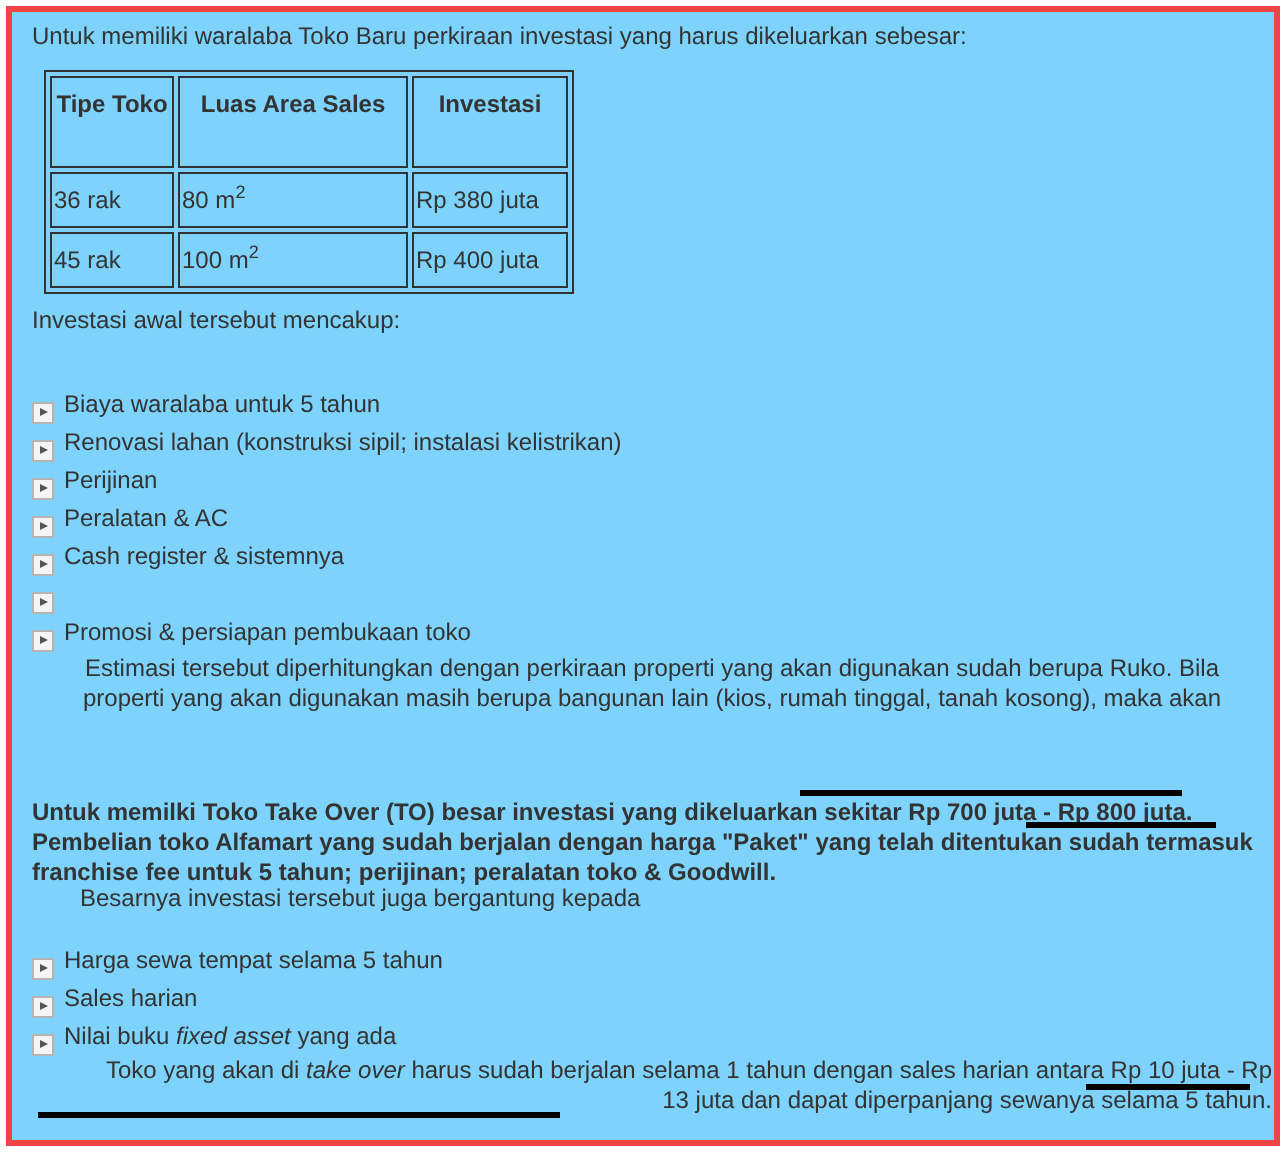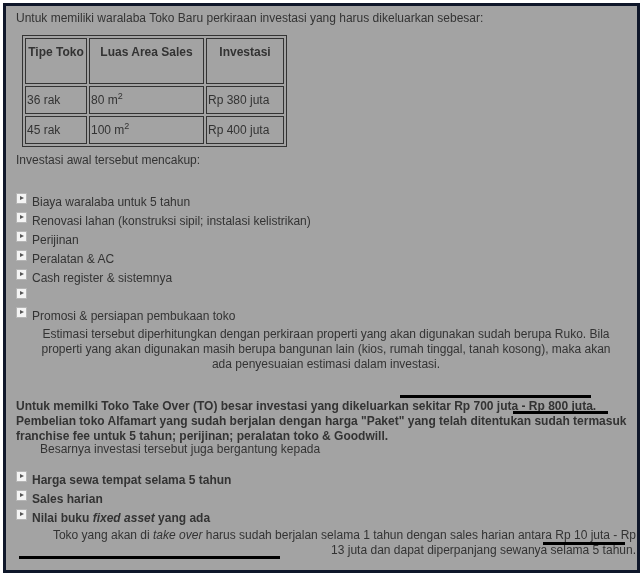--- a/index.html
+++ b/index.html
@@ -1,31 +1,31 @@
 <!DOCTYPE html>
 <html><head>
 <meta charset="utf-8">
 <style>
   html,body{margin:0;padding:0;background:#ffffff;}
   body{width:643px;height:579px;position:relative;overflow:hidden;
        font-family:"Liberation Sans",sans-serif;font-size:12px;color:#333333;}
   .frame{position:absolute;left:3px;top:3px;width:631px;height:564px;
-         border:3px solid #0f172a;background:#a3a3a3;}
+         border:3px solid #ef4444;background:#7dd3fc;}
   .content{position:absolute;left:10px;top:5px;width:615px;line-height:15px;}
   p{margin:0;}
   .t{position:absolute;}
   table.inv{position:absolute;left:6px;top:24px;border-collapse:separate;border-spacing:2px;
             border:1px solid #333;}
   table.inv td,table.inv th{border:1px solid #333;padding:0 1px;font-size:12px;color:#333;}
   table.inv th{font-weight:bold;height:38px;vertical-align:top;padding-top:6px;text-align:center;}
   table.inv td{height:26px;vertical-align:middle;text-align:left;}
   .c1{width:58px;} .c2{width:111px;} .c3{width:74px;}
   sup{font-size:9px;line-height:0;}
   ul{list-style:none;margin:0;padding:0;position:absolute;left:0;}
-  li{height:19px;line-height:19px;display:flex;align-items:flex-start;}
+  li{height:19px;line-height:19px;display:flex;align-items:flex-end;}
   .bul{display:inline-block;width:9px;height:9px;border:1px solid #b5b5b5;background:#f4f4f4;
        margin-right:5px;position:relative;}
   .bul:after{content:"";position:absolute;left:3px;top:2px;border-left:4px solid #555;
              border-top:2.5px solid transparent;border-bottom:2.5px solid transparent;}
   .ul-mark{position:absolute;height:3px;background:#000;}
 </style>
 </head>
 <body>
 
 <div class="frame">
@@ -80,34 +80,33 @@
         </li>
       <li>
           <span class="bul"></span>
           <span>Promosi &amp; persiapan pembukaan toko</span>
         </li>
     </ul>
 
     <div class="t" style="top:316px;left:0;width:620px;text-align:center;">
       <p>Estimasi tersebut diperhitungkan dengan perkiraan properti yang akan digunakan sudah berupa Ruko. Bila</p>
       <p>properti yang akan digunakan masih berupa bangunan lain (kios, rumah tinggal, tanah kosong), maka akan</p>
-      <p>ada penyesuaian estimasi dalam investasi.</p>
     </div>
 
     <div class="t" style="top:388px;left:0;width:620px;font-weight:bold;">
       <p>Untuk memilki Toko Take Over (TO) besar investasi yang dikeluarkan sekitar Rp 700 juta - Rp 800 juta.</p>
       <p>Pembelian toko Alfamart yang sudah berjalan dengan harga "Paket" yang telah ditentukan sudah termasuk</p>
       <p>franchise fee untuk 5 tahun; perijinan; peralatan toko &amp; Goodwill.</p>
     </div>
     <div class="ul-mark" style="left:384px;top:384px;width:191px;"></div>
     <div class="ul-mark" style="left:497px;top:400px;width:95px;"></div>
 
     <p class="t" style="top:431px;left:0;margin-left:24px;">Besarnya investasi tersebut juga bergantung kepada</p>
 
-    <ul style="top:460px;font-weight:bold;">
+    <ul style="top:460px;">
       <li>
           <span class="bul"></span>
           <span>Harga sewa tempat selama 5 tahun</span>
         </li>
       <li>
           <span class="bul"></span>
           <span>Sales harian</span>
         </li>
       <li>
           <span class="bul"></span>

